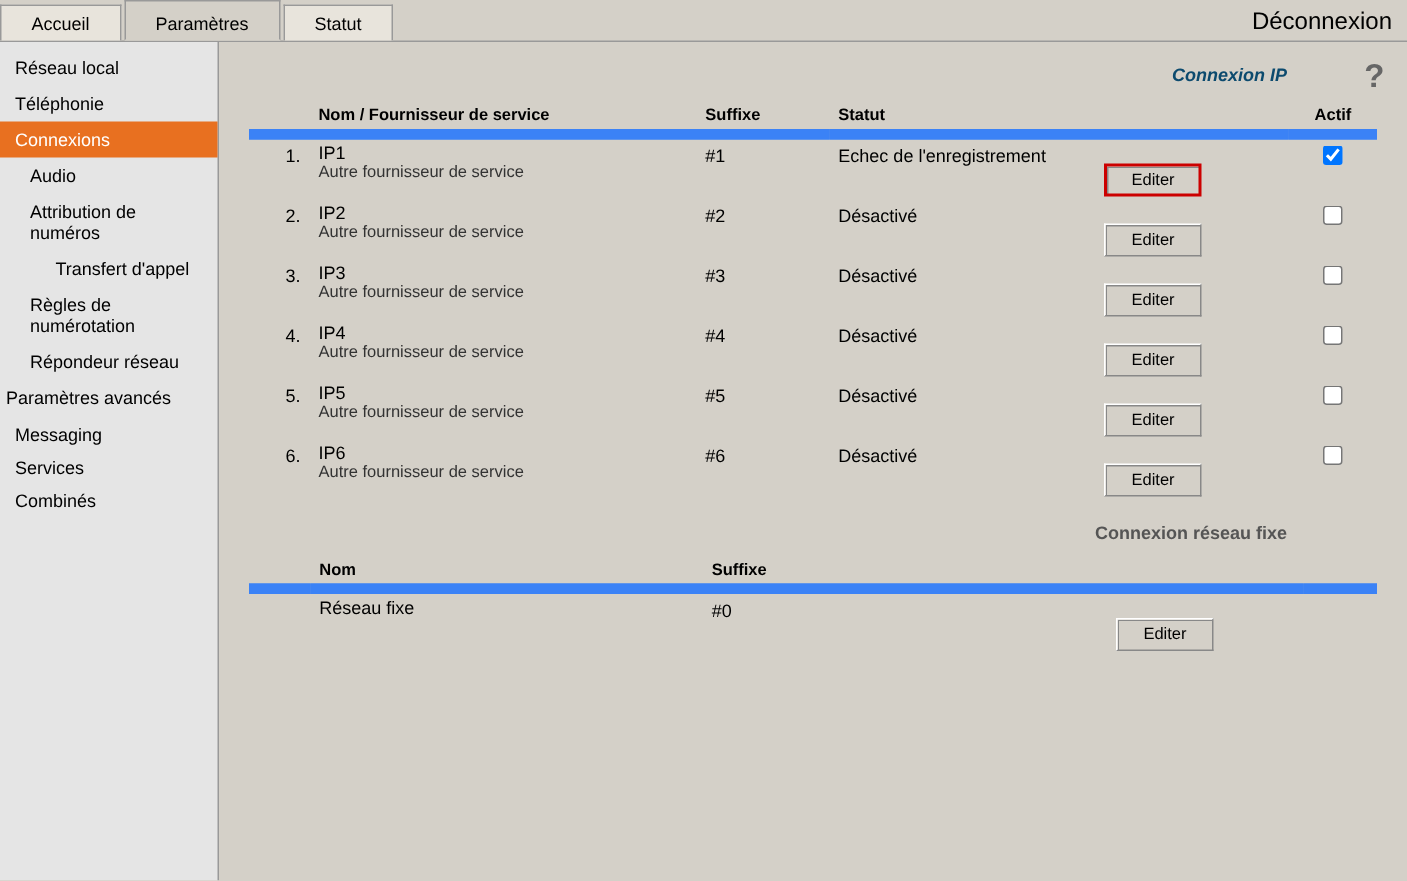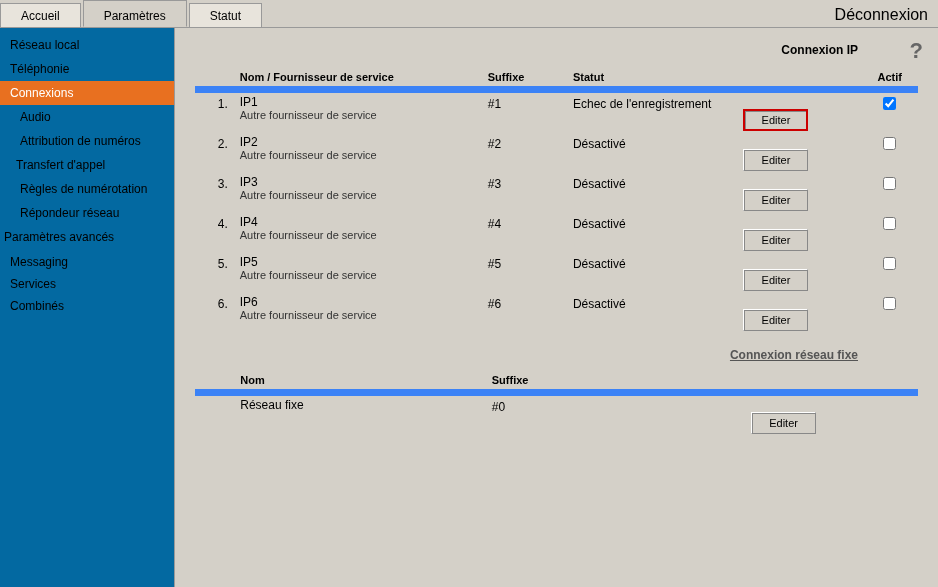--- a/index.html
+++ b/index.html
@@ -49,22 +49,22 @@
     }
 
     
     .main-container {
       display: flex;
       height: calc(587px - 28px);
     }
 
     
     .sidebar {
-      width: 175px;
-      background: #0369a1;
+      width: 146px;
+      background: #e5e5e5;
       border-right: 1px solid #999;
       padding-top: 5px;
       flex-shrink: 0;
     }
     .sidebar-item {
       padding: 5px 10px;
       cursor: pointer;
       font-size: 12px;
       color: #000;
     }
@@ -95,24 +95,25 @@
       top: 10px;
       font-size: 22px;
       color: #666;
       font-weight: bold;
       cursor: pointer;
     }
 
     .section-title {
       font-size: 12px;
       font-weight: bold;
-      color: #000000;
+      color: #0c4a6e;
       margin-bottom: 10px;
       text-align: right;
       padding-right: 60px;
+      font-style: italic;
     }
 
     
     .conn-table {
       width: 100%;
       border-collapse: collapse;
       margin-bottom: 15px;
     }
     .conn-table th {
       font-size: 11px;
@@ -186,42 +187,41 @@
     }
 
     .sub-section-title {
       font-size: 12px;
       font-weight: bold;
       color: #555;
       margin-top: 10px;
       margin-bottom: 8px;
       text-align: right;
       padding-right: 60px;
-      text-decoration: underline;
     }
   </style>
 </head>
 <body>
 
 <div class="top-bar">
   <div class="tab">Accueil</div>
   <div class="tab active">Paramètres</div>
   <div class="tab">Statut</div>
   <span class="logout-btn">Déconnexion</span>
 </div>
 
 <div class="main-container">
 
   <div class="sidebar">
     <div class="sidebar-item">Réseau local</div>
     <div class="sidebar-item">Téléphonie</div>
     <div class="sidebar-item active">Connexions</div>
     <div class="sidebar-item" style="padding-left:20px">Audio</div>
     <div class="sidebar-item" style="padding-left:20px">Attribution de numéros</div>
-    <div class="sidebar-item" style="padding-left:16px">Transfert d'appel</div>
+    <div class="sidebar-item" style="padding-left:37px">Transfert d'appel</div>
     <div class="sidebar-item" style="padding-left:20px">Règles de numérotation</div>
     <div class="sidebar-item" style="padding-left:20px">Répondeur réseau</div>
     <div class="sidebar-item" style="padding-left:4px">Paramètres avancés</div>
     <div class="sidebar-section">Messaging</div>
     <div class="sidebar-section">Services</div>
     <div class="sidebar-section">Combinés</div>
   </div>
 
   <div class="content">
     <div class="help-icon">?</div>

